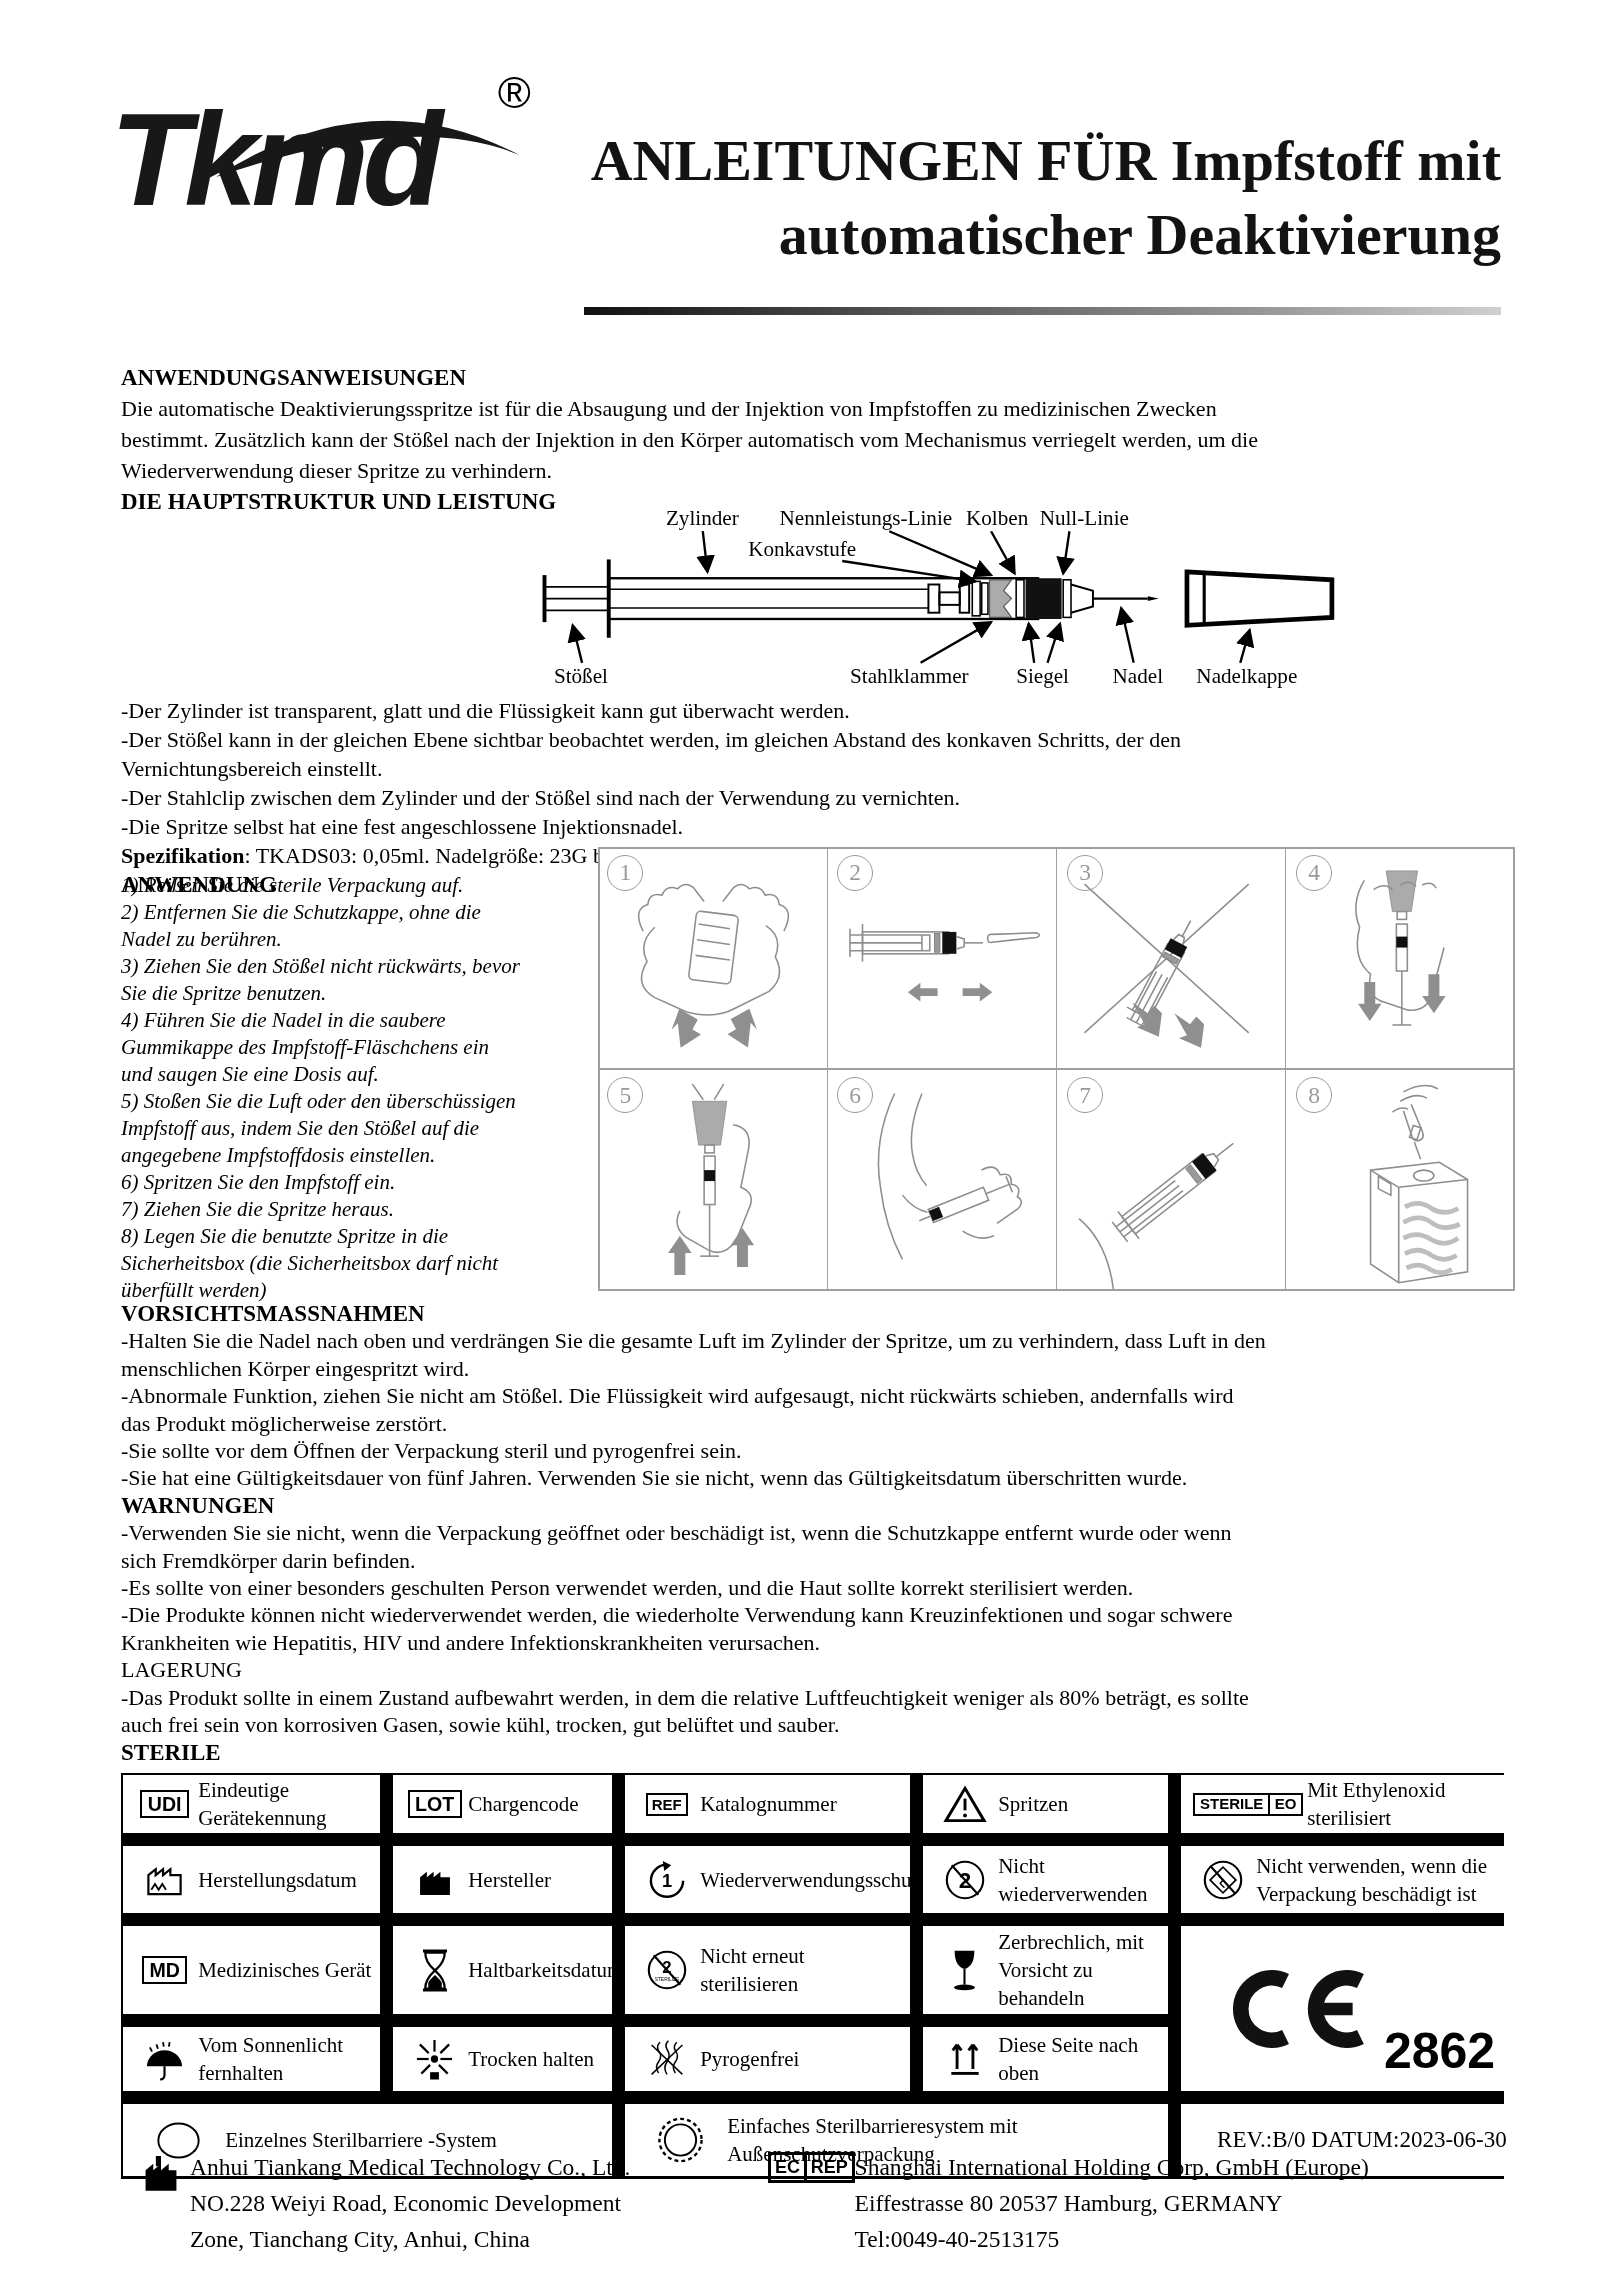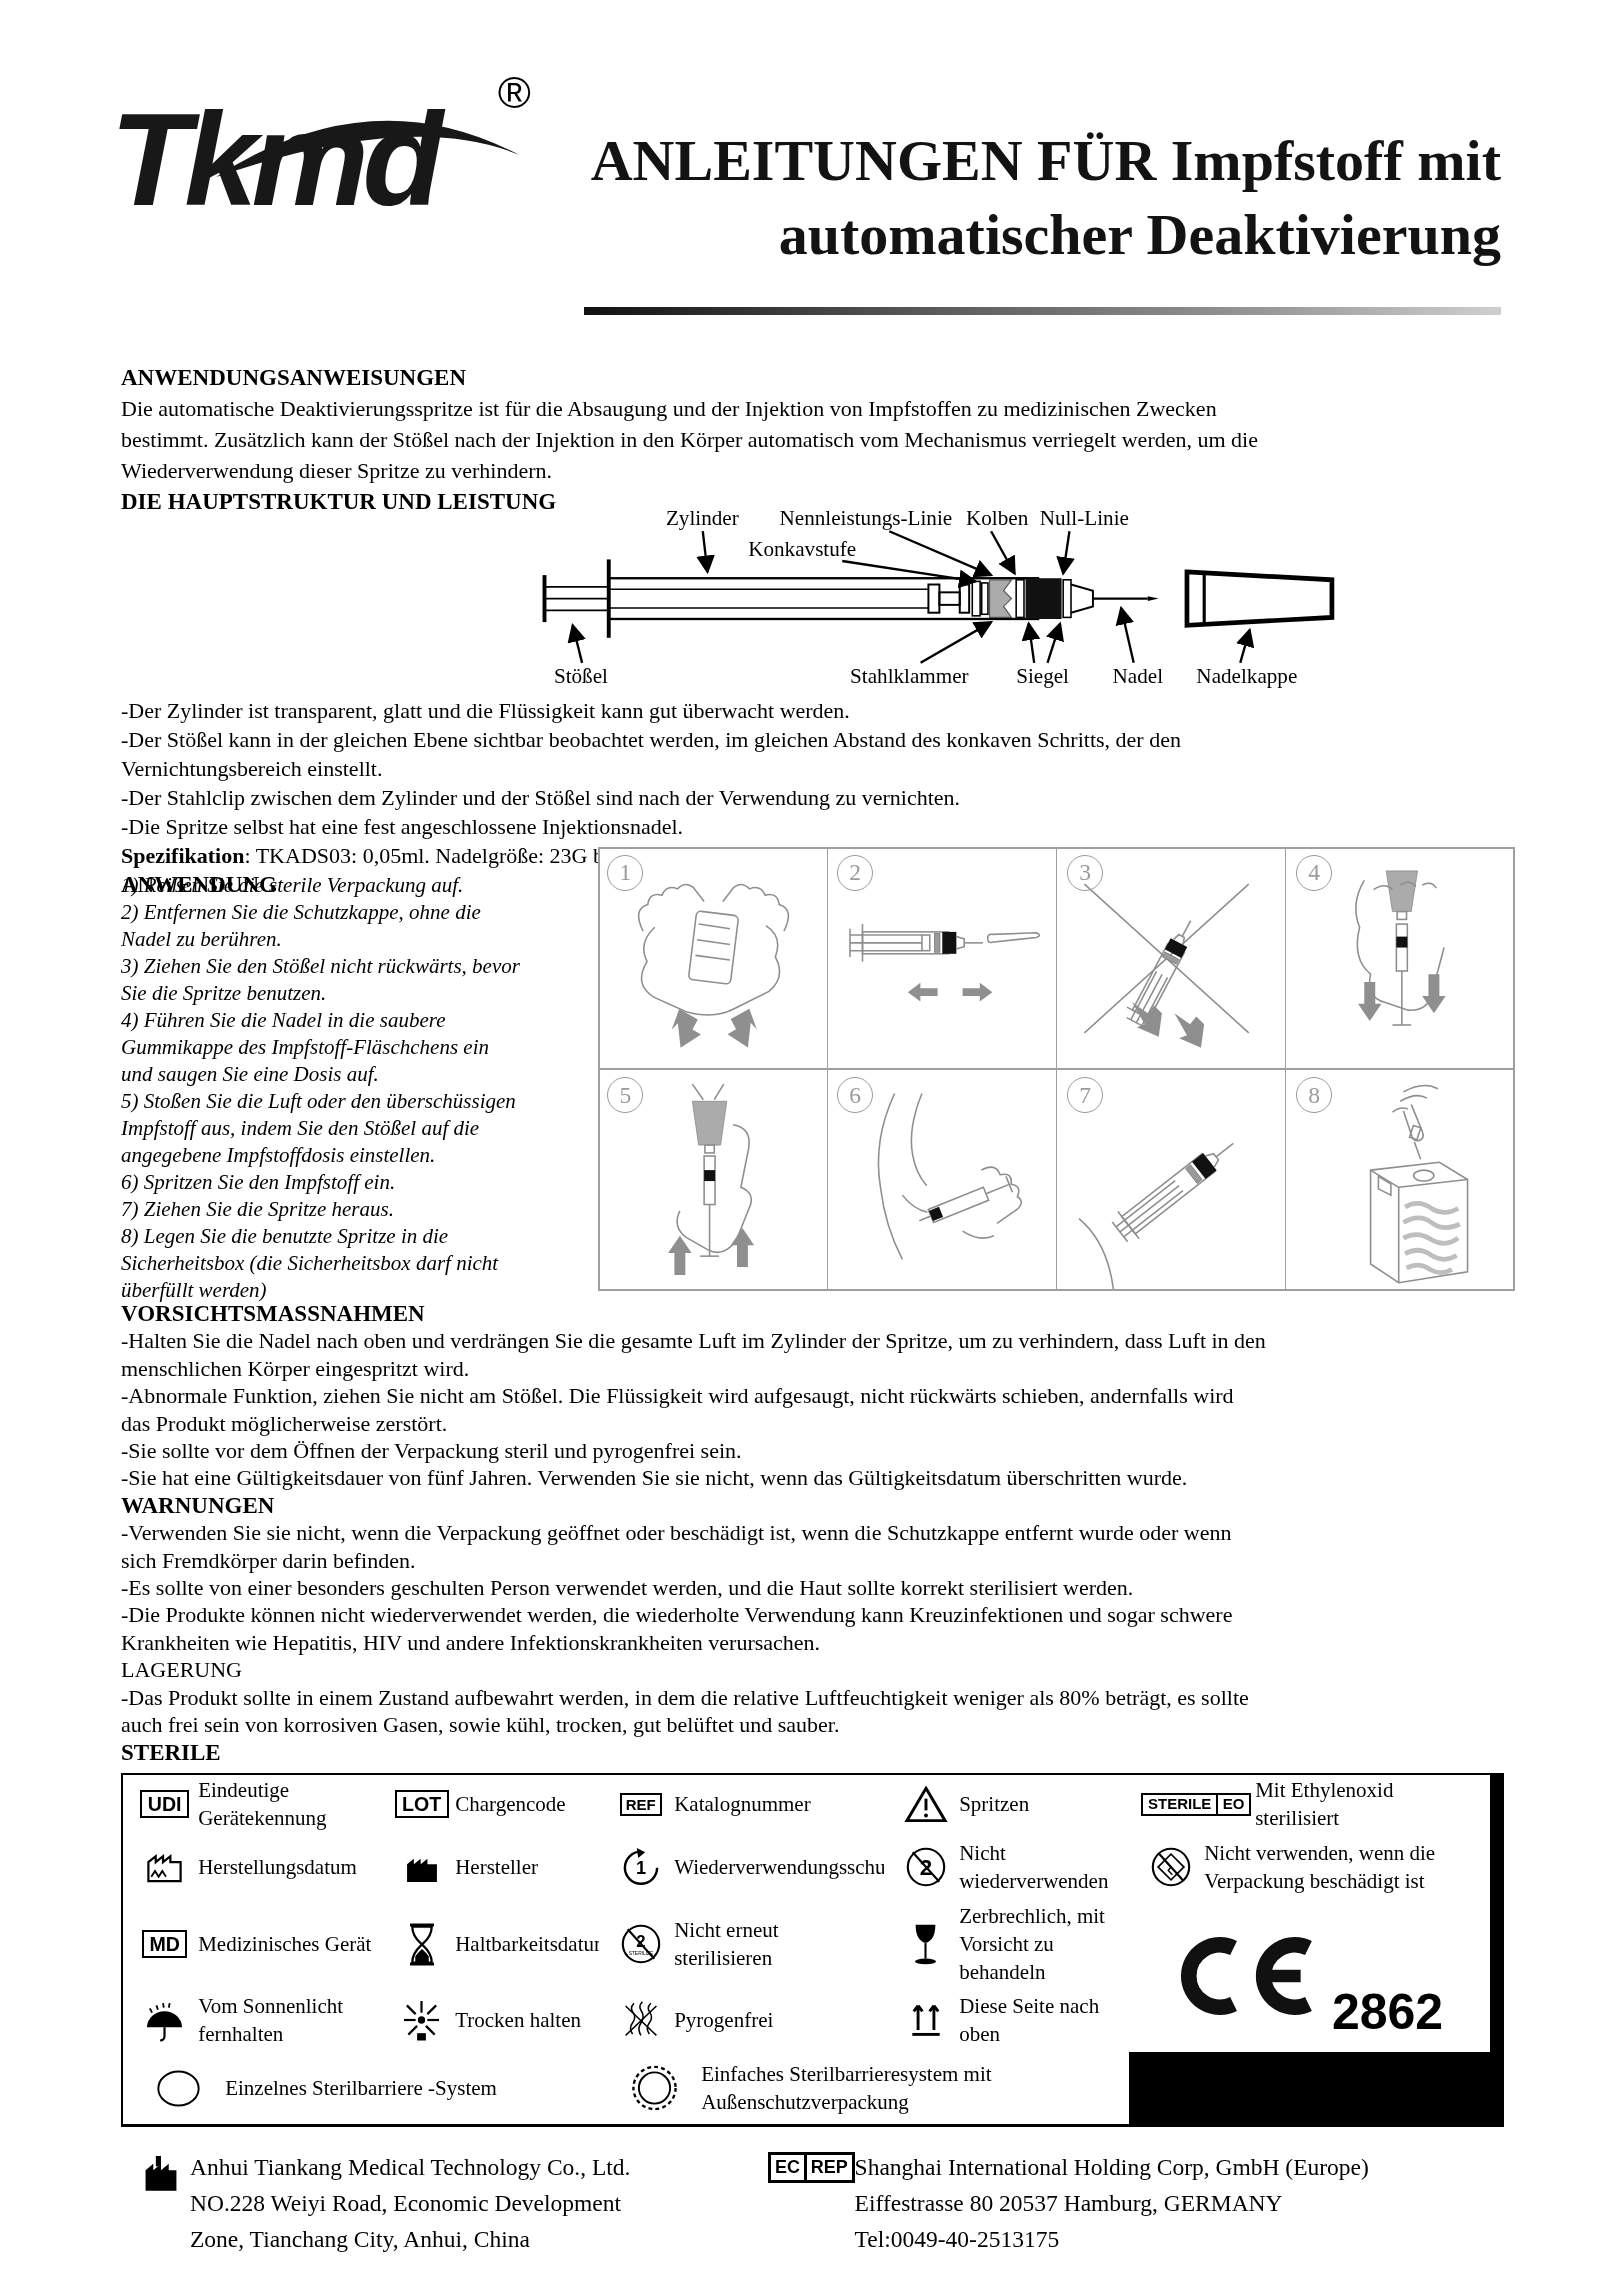--- a/index.html
+++ b/index.html
@@ -22,21 +22,21 @@
   .blockC{left:121px;top:1300px;font-size:22px;line-height:27.4px;}
   
   .diagram{left:521px;top:503px;}
   .diagram text{font-size:27px;font-family:"Liberation Serif",serif;fill:#000;}
   
   .grid{left:598px;top:847px;width:917px;height:444px;display:grid;grid-template-columns:repeat(4,1fr);grid-template-rows:1fr 1fr;background:#9f9f9f;gap:1.6px;padding:1.6px;box-sizing:border-box;}
   .panel{background:#fff;position:relative;}
   .panel-num{position:absolute;left:7.8px;top:6.3px;width:34px;height:34px;border:1.6px solid #9a9a9a;border-radius:50%;color:#9a9a9a;font-family:"Liberation Serif",serif;font-size:23.5px;display:flex;align-items:center;justify-content:center;}
   .panel svg{position:absolute;left:0;top:0;}
   
-  .symtable{left:121px;top:1773px;width:1383px;display:grid;grid-template-columns:257px 219px 285px 245px 361px;grid-template-rows:58px 67px 88px 64px 72px;background:#000;gap:0;padding:2.4px;box-sizing:border-box;}
+  .symtable{left:121px;top:1773px;width:1383px;display:grid;grid-template-columns:257px 219px 285px 245px 361px;grid-template-rows:58px 67px 88px 64px 72px;background:#000;gap:13px;padding:2.4px;box-sizing:border-box;}
   .cell{background:#fff;display:flex;align-items:center;padding:3.1px 7.8px;box-sizing:border-box;font-size:21px;line-height:28px;}
   .sym-icon{flex:0 0 67px;display:flex;align-items:center;justify-content:center;}
   .sym-label{flex:1;}
   .boxtxt{display:inline-block;border:2.4px solid #000;font-family:"Liberation Sans",sans-serif;font-weight:bold;font-size:19.6px;padding:0.8px 5.5px;line-height:1.15;}
   .boxtxt.small{font-size:15px;padding:0.8px 3.9px;border-width:2px;}
   .stereo{display:inline-flex;border:2.4px solid #000;font-family:"Liberation Sans",sans-serif;font-weight:bold;font-size:15px;line-height:1.2;}
   .stereo span{padding:0.8px 4.7px;}
   .stereo span:first-child{border-right:2.4px solid #000;}
   .ce-cell{background:#fff;display:flex;align-items:center;justify-content:center;gap:6.3px;}
   .ce-num{font-family:"Liberation Sans",sans-serif;font-weight:bold;font-size:50px;align-self:flex-end;margin-bottom:11px;}
@@ -525,20 +525,23 @@
   </div>
   <div class="cell" style="grid-column:3 / span 2;">
     <div class="sym-icon" style="flex-basis:94px;">
       <svg width="55" height="50" viewBox="0 0 70 64">
           <circle cx="35" cy="32" r="27" fill="none" stroke="#000" stroke-width="3" stroke-dasharray="5 4"></circle>
           <circle cx="35" cy="32" r="20" fill="none" stroke="#000" stroke-width="2.5"></circle>
         </svg>
     </div>
     <div class="sym-label">Einfaches Sterilbarrieresystem mit Außenschutzverpackung</div>
   </div>
+  <div class="rev-cell" style="grid-column:5;grid-row:5;">
+    <span class="nw">REV.:B/0  DATUM:2023-06-30</span>
+  </div>
 </div>
 
 <div class="abs footer-left">
   <svg width="36" height="44" viewBox="0 0 56 60" style="margin-top:3.1px;">
     <path d="M4 56 V24 l12 -10 v10 l12 -10 v10 l12 -10 v10 h12 v32 Z" fill="#000"></path>
     <rect x="20" y="2" width="8" height="16" fill="#000"></rect>
   </svg>
   <div>
     <div class="nw">Anhui Tiankang Medical Technology Co., Ltd.</div>
     <div class="nw">NO.228 Weiyi Road, Economic Development</div>

